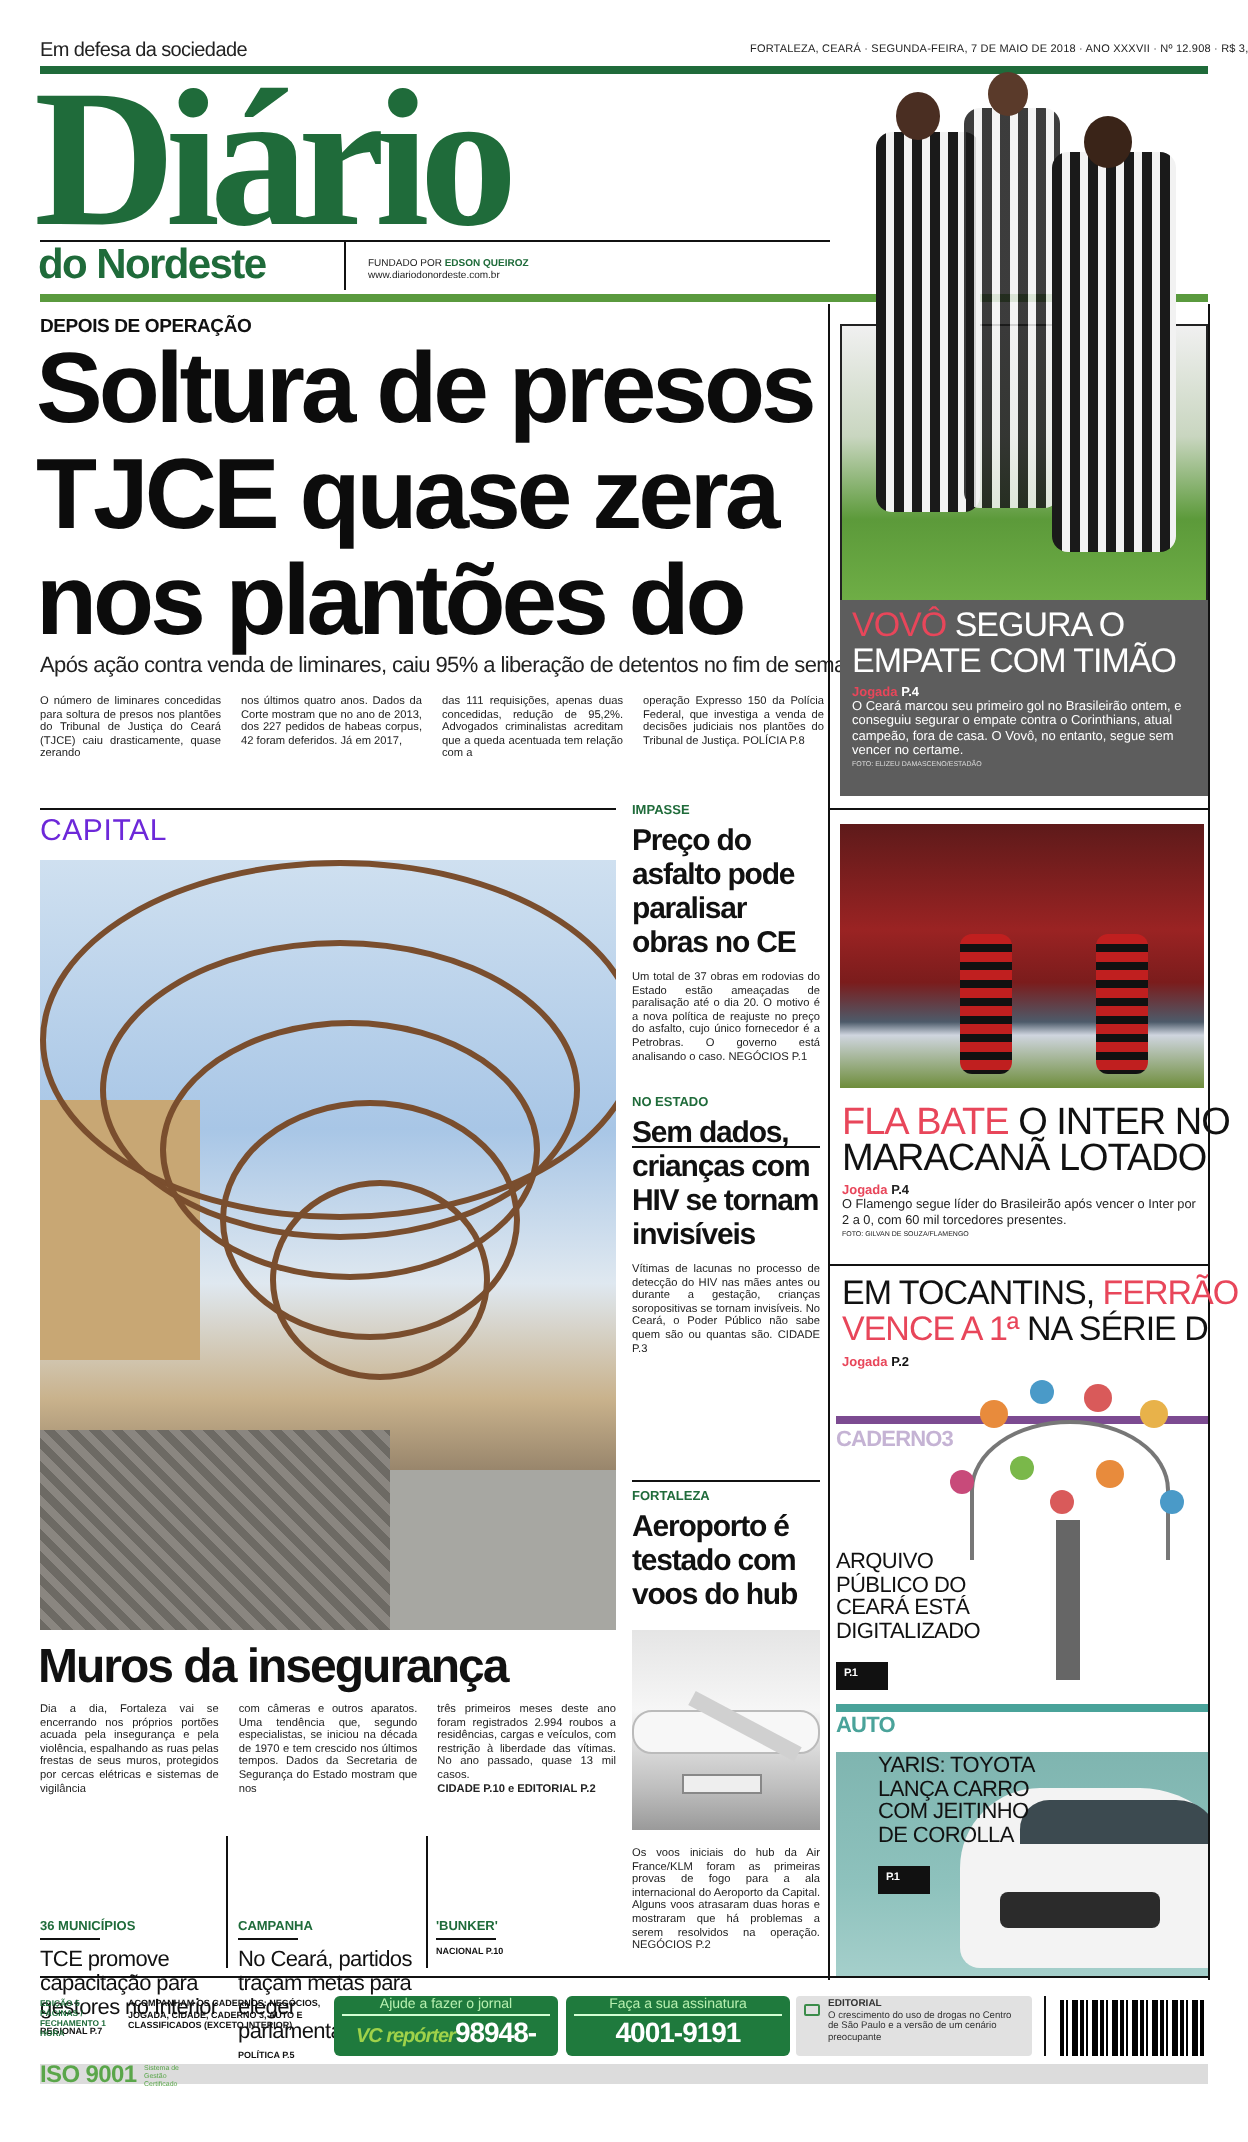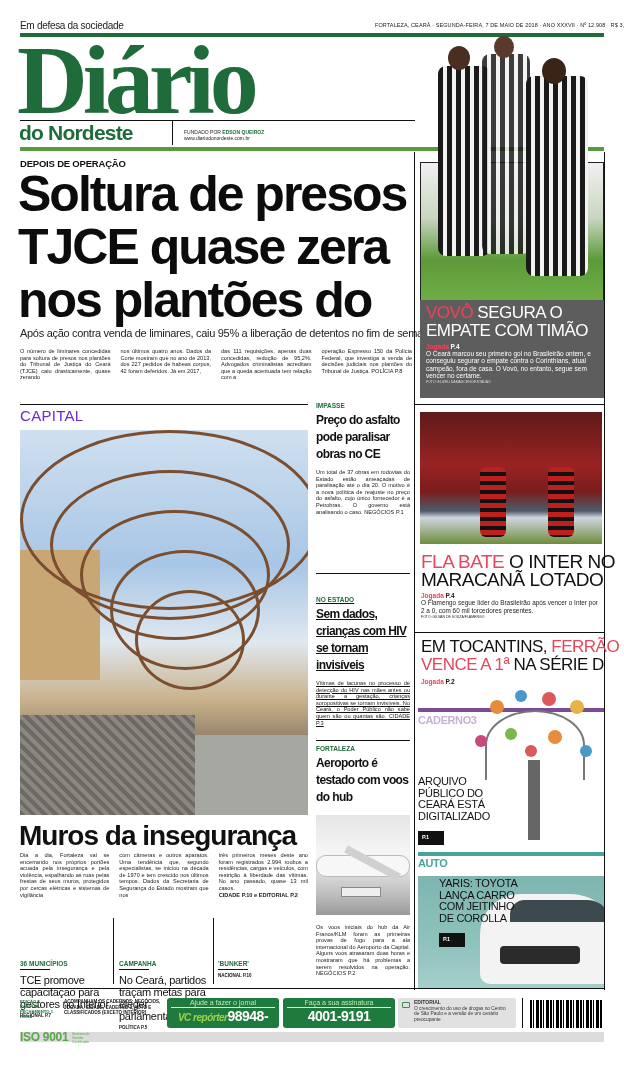--- a/index.html
+++ b/index.html
@@ -37,27 +37,27 @@
   .right-border2 { left: 604px; top: 152px; width: 1px; height: 838px; background: #111; }
 
   .capital-rule { left: 20px; top: 404px; width: 288px; height: 1px; background: #111; }
   .capital-label { left: 20px; top: 407px; font-size: 15px; color: #6d28d9; letter-spacing: 0.3px; }
   .capital-img { left: 20px; top: 430px; width: 288px; height: 385px; overflow: hidden; background: linear-gradient(180deg,#cfe0f0 0%, #a8c6e6 35%, #dfe8f0 55%, #c9b28c 70%, #7a6a58 85%, #5b5650 100%); }
   .wire { position: absolute; border: 3px solid #7a4e2e; border-radius: 50%; }
   .wall { position: absolute; left: 0; bottom: 0; width: 175px; height: 100px; background: repeating-linear-gradient(45deg,#6d6a64 0 4px,#8a8680 4px 8px); }
   .road { position: absolute; right: 0; bottom: 0; width: 113px; height: 80px; background: #a7a7a2; }
   .house { position: absolute; left: 0; top: 120px; width: 80px; height: 130px; background: #c8a774; }
 
-  .muros-head { left: 19px; top: 820px; font-weight: 900; font-size: 28px; letter-spacing: -1px; }
+  .muros-head { left: 19px; top: 820px; font-weight: 900; font-size: 24px; letter-spacing: -1px; }
   .muros-cols { left: 20px; top: 852px; width: 288px; display: flex; gap: 10px; }
   .muros-cols p { flex: 1; font-size: 5.6px; line-height: 6.6px; color: #222; text-align: justify; }
 
   .mid-col { left: 316px; width: 94px; }
   .mid-kicker { font-weight: bold; font-size: 6.5px; color: #1f6b3a; }
-  .mid-head { font-weight: 900; font-size: 12px; line-height: 17px; letter-spacing: -0.6px; margin-top: 3px; }
+  .mid-head { font-weight: 900; font-size: 15px; line-height: 17px; letter-spacing: -0.6px; margin-top: 3px; }
   .mid-text { font-size: 5.6px; line-height: 6.6px; color: #222; margin-top: 6px; text-align: justify; }
   .mid-rule { left: 316px; width: 94px; height: 1px; background: #111; }
   .plane-img { left: 316px; top: 815px; width: 94px; height: 100px; background: linear-gradient(180deg,#e5e5e5 0%,#f6f6f6 40%,#bdbdbd 80%,#9a9a9a 100%); }
 
   .fla-img { left: 420px; top: 412px; width: 182px; height: 132px; background: linear-gradient(180deg,#5e1a1a 0%, #9a2323 40%, #7b1c1c 60%, #4d5b6a 75%, #cfd5df 80%, #6e8d3b 100%); }
   .fla-head { left: 421px; top: 553px; font-size: 19px; line-height: 18px; letter-spacing: -0.5px; color: #111; }
   .fla-head .red { color: #e8465a; }
   .jogada { font-size: 6.5px; font-weight: bold; }
   .jogada .red { color: #e8465a; }
   .fla-text { left: 421px; top: 592px; width: 180px; font-size: 6.4px; line-height: 7.4px; color: #222; }
@@ -169,21 +169,21 @@
   <p>com câmeras e outros aparatos. Uma tendência que, segundo especialistas, se iniciou na década de 1970 e tem crescido nos últimos tempos. Dados da Secretaria de Segurança do Estado mostram que nos</p>
   <p><span>três primeiros meses deste ano foram registrados 2.994 roubos a residências, cargas e veículos, com restrição à liberdade das vítimas. No ano passado, quase 13 mil casos.</span><br><b>CIDADE P.10 e EDITORIAL P.2</b></p>
 </div>
 
 <div class="abs mid-col" style="top:402px;">
   <div class="mid-kicker">IMPASSE</div>
   <div class="mid-head">Preço do asfalto pode paralisar obras no CE</div>
   <div class="mid-text">Um total de 37 obras em rodovias do Estado estão ameaçadas de paralisação até o dia 20. O motivo é a nova política de reajuste no preço do asfalto, cujo único fornecedor é a Petrobras. O governo está analisando o caso. NEGÓCIOS P.1</div>
 </div>
 <div class="abs mid-rule" style="top:573px;"></div>
-<div class="abs mid-col" style="top:596px;text-decoration:underline;">
+<div class="abs mid-col" style="top:548px;">
   <div class="mid-kicker">NO ESTADO</div>
   <div class="mid-head">Sem dados, crianças com HIV se tornam invisíveis</div>
   <div class="mid-text">Vítimas de lacunas no processo de detecção do HIV nas mães antes ou durante a gestação, crianças soropositivas se tornam invisíveis. No Ceará, o Poder Público não sabe quem são ou quantas são. CIDADE P.3</div>
 </div>
 <div class="abs mid-rule" style="top:740px;"></div>
 <div class="abs mid-col" style="top:745px;">
   <div class="mid-kicker">FORTALEZA</div>
   <div class="mid-head">Aeroporto é testado com voos do hub</div>
 </div>
 <div class="abs plane-img">

